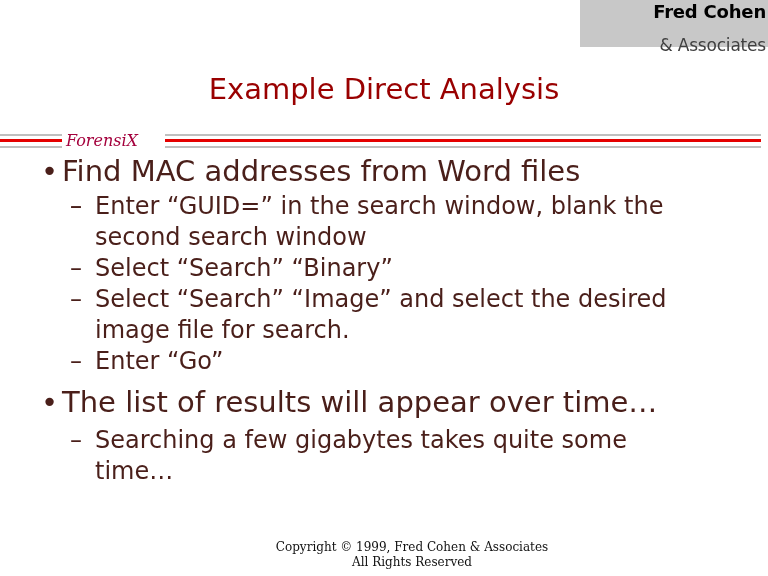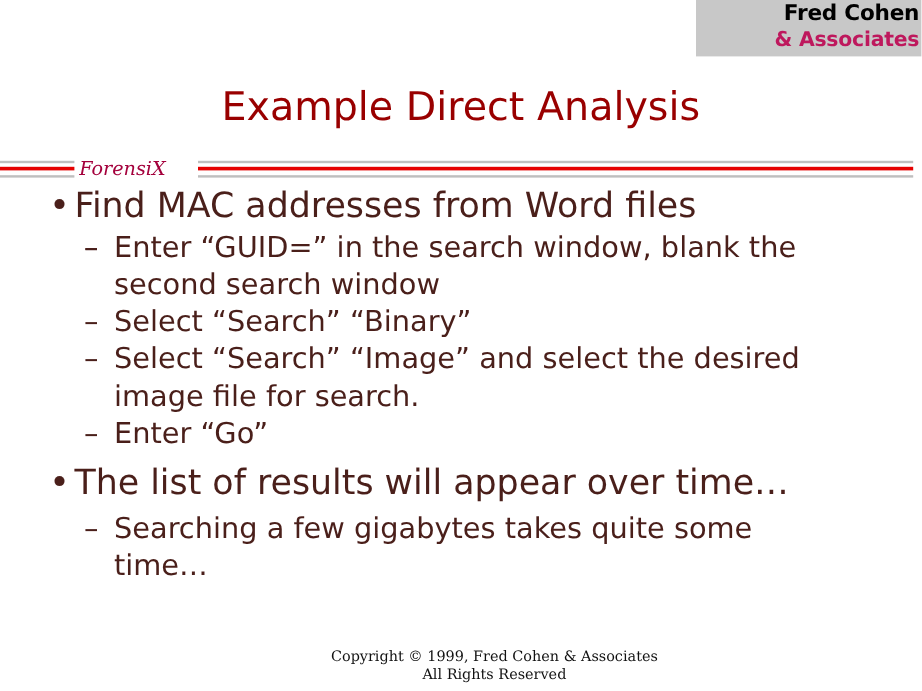--- a/index.html
+++ b/index.html
@@ -34,39 +34,39 @@
     font-weight: bold;
     font-size: 18px;
     letter-spacing: -0.2px;
     color: #000000;
     white-space: nowrap;
     line-height: 26px;
   }
   .logo-line2 {
     position: absolute;
     right: 2px;
-    top: 24px;
-    font-family: "DejaVu Sans", sans-serif;
-    font-weight: bold;
+    top: 36px;
+    font-family: "DejaVu Sans", sans-serif;
+    font-weight: normal;
     font-size: 17px;
     letter-spacing: -0.2px;
-    color: #be185d;
+    color: #404040;
     white-space: nowrap;
     line-height: 19px;
   }
 
   
   .slide-title {
     position: absolute;
     left: 0;
     top: 66px;
     width: 768px;
     text-align: center;
     font-family: "DejaVu Sans", sans-serif;
-    font-size: 33px;
+    font-size: 29px;
     line-height: 46px;
     color: #990000;
     letter-spacing: 0px;
   }
 
   
   .divider-band {
     position: absolute;
     left: 0;
     top: 129px;

